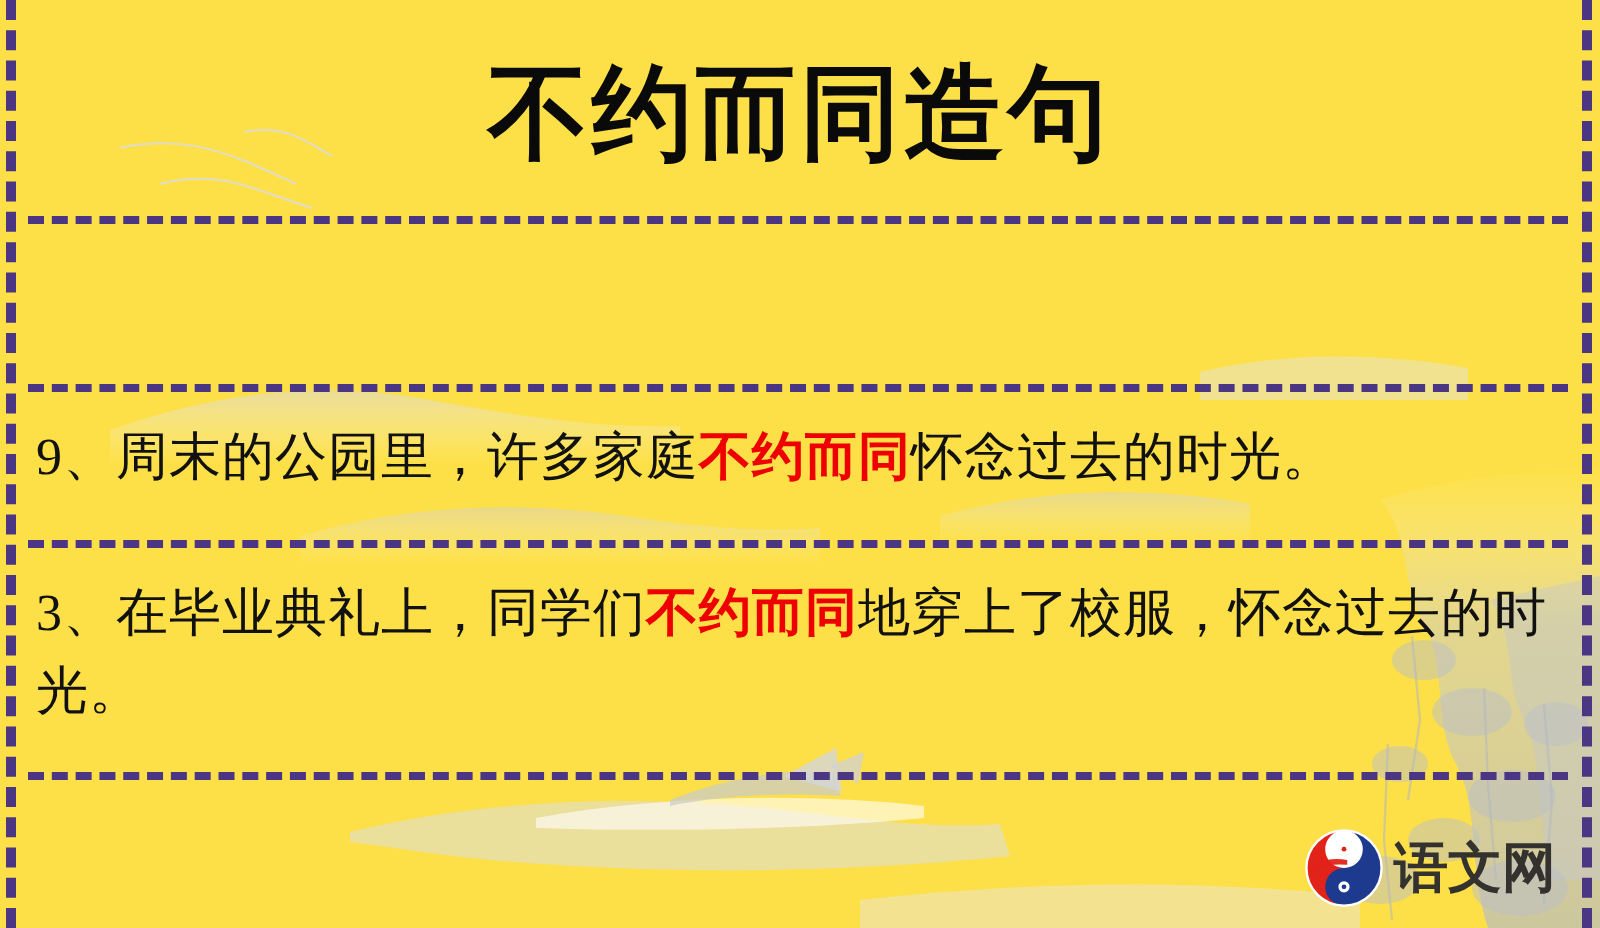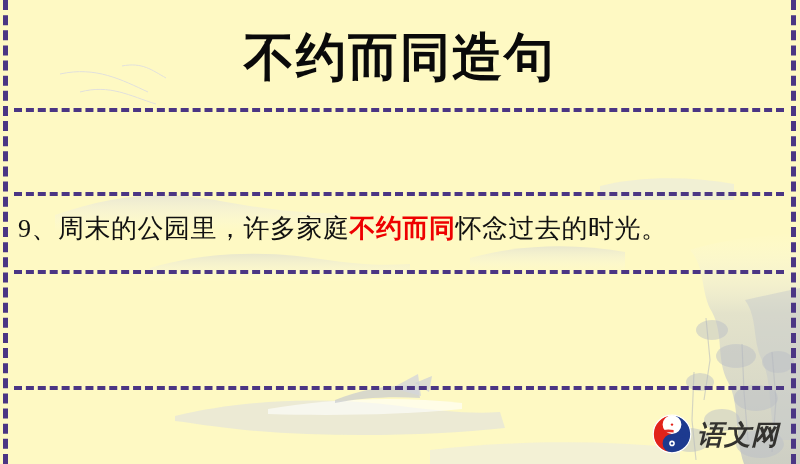--- a/index.html
+++ b/index.html
@@ -11,21 +11,21 @@
     width: 800px;
     height: 464px;
     overflow: hidden;
     font-family: "Liberation Serif", "DejaVu Serif", serif;
   }
 
   .page {
     position: relative;
     width: 800px;
     height: 464px;
-    background: #fef9c3;
+    background: #fde047;
     box-sizing: border-box;
     overflow: hidden;
   }
 
   
   .bg-layer {
     position: absolute;
     inset: 0;
     pointer-events: none;
     z-index: 0;
@@ -102,21 +102,20 @@
   
   .watermark {
     position: absolute;
     right: 22px;
     bottom: 8px;
     height: 44px;
     display: flex;
     align-items: center;
     gap: 5px;
     z-index: 2;
-    font-style: italic;
   }
   .wm-mark { width: 40px; height: 40px; display: block; }
   .wm-text {
     font-family: "DejaVu Sans", "Liberation Sans", sans-serif;
     font-size: 27px;
     font-weight: 700;
     color: #33322f;
     letter-spacing: 0px;
     line-height: 1;
   }
@@ -195,20 +194,23 @@
   <div class="rule" style="top:108px;"></div>
   <div class="rule" style="top:192px;"></div>
   <div class="rule" style="top:270px;"></div>
   <div class="rule" style="top:386px;"></div>
 
 
   <div class="sentence s2">
     <span>9、周末的公园里，许多家庭</span><span class="kw">不约而同</span><span>怀念过去的时光。</span>
   </div>
 
+  <div class="sentence s3">
+    <span>3、在毕业典礼上，同学们</span><span class="kw">不约而同</span><span>地穿上了校服，怀念过去的时光。</span>
+  </div>
 
   <div class="watermark">
     <svg class="wm-mark" viewBox="0 0 100 100">
       <circle cx="50" cy="50" r="47" fill="#ffffff"></circle>
       <path d="M50 3 A47 47 0 0 0 50 97 A23.5 23.5 0 0 0 50 50 A23.5 23.5 0 0 1 50 3 Z" fill="#e2231a"></path>
       <path d="M50 3 A47 47 0 0 1 50 97 A23.5 23.5 0 0 1 50 50 A23.5 23.5 0 0 0 50 3 Z" fill="#1d3a8f"></path>
       <circle cx="50" cy="26.5" r="7" fill="#ffffff"></circle>
       <circle cx="50" cy="73.5" r="7" fill="#ffffff"></circle>
       <circle cx="50" cy="26.5" r="3" fill="#e2231a"></circle>
       <circle cx="50" cy="73.5" r="3" fill="#1d3a8f"></circle>

